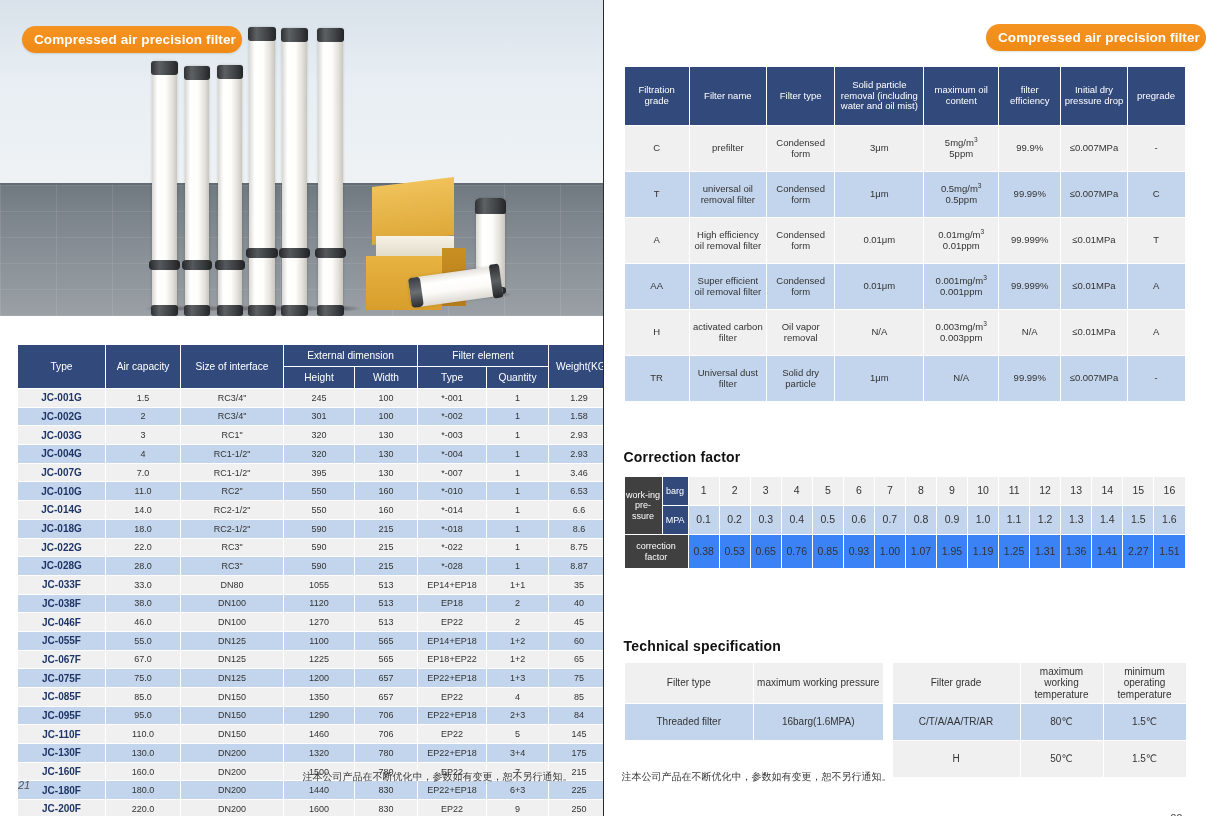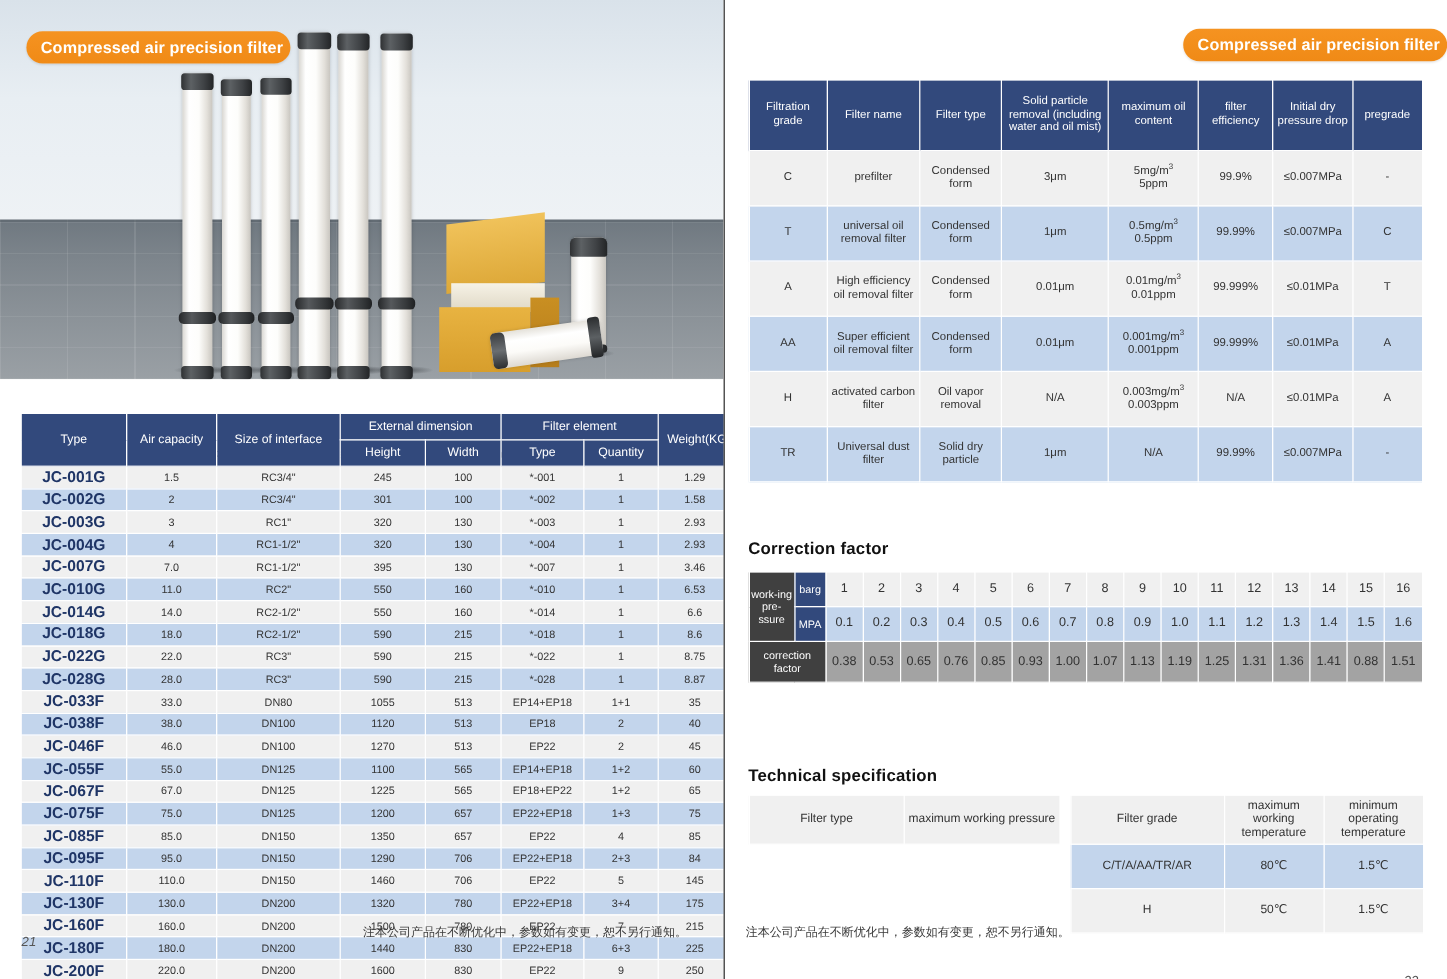--- a/index.html
+++ b/index.html
@@ -75,21 +75,21 @@
   }
   thead th{background:#32497c;color:#ffffff;font-weight:normal;font-size:9.6px;}
   tbody tr.odd td{background:#f0f0f0;}
   tbody tr.even td{background:#c3d5ec;}
 
   
   .spec-wrap{position:absolute;left:17px;top:344px;width:592px;overflow:hidden;}
   #spec-table{width:592px;}
   #spec-table thead th{height:19px;font-size:10.2px;}
   #spec-table tbody td{height:15.7px;font-size:9px;}
-  #spec-table tbody td.typecell{color:#1f3566;font-weight:bold;font-size:13px;}
+  #spec-table tbody td.typecell{color:#1f3566;font-weight:bold;font-size:10px;}
 
   .note{
     font-size:10px;color:#3a3a3a;
     font-family:"DejaVu Sans","Liberation Sans",sans-serif;
   }
   .note-left{position:absolute;right:30px;top:770px;}
   .note-right{position:absolute;left:18px;top:770px;}
   .pageno{font-size:11px;color:#555;font-style:italic;}
   .pageno-left{position:absolute;left:18px;top:779px;}
   .pageno-right{position:absolute;right:24px;top:812px;}
@@ -102,21 +102,21 @@
   sup{font-size:6.6px;vertical-align:super;line-height:0;}
 
   .cf-head{position:absolute;left:20px;top:449px;}
   .cf-wrap{position:absolute;left:20px;top:476px;width:562px;}
   #cf-table{width:562px;}
   #cf-table td,#cf-table th{border:1px solid #ffffff;}
   #cf-table th.rowlabel{background:#404040;color:#fff;font-size:9px;font-weight:normal;width:38px;}
   #cf-table th.unitlabel{background:#32497c;color:#fff;font-size:9px;font-weight:normal;width:26px;}
   #cf-table td.barg{background:#f0f0f0;font-size:10.5px;height:26px;}
   #cf-table td.mpa{background:#c3d5ec;font-size:10.5px;height:26px;}
-  #cf-table td.cfv{background:#a3a3a3;font-size:10.5px;height:31px;}
+  #cf-table td.cfv{background:#3b82f6;font-size:10.5px;height:31px;}
 
   .ts-head{position:absolute;left:20px;top:638px;}
   .ts-left{position:absolute;left:20px;top:662px;width:260px;}
   .ts-right{position:absolute;left:288px;top:662px;width:294px;}
   .ts-left table,.ts-right table{width:100%;}
   .ts-left th,.ts-right th{background:#f0f0f0;color:#333;font-weight:normal;font-size:10px;height:38px;}
   .ts-left td,.ts-right td{font-size:10px;height:34px;}
   .ts-left tr.even td,.ts-right tr.even td{background:#c3d5ec;}
   .ts-left tr.odd td,.ts-right tr.odd td{background:#f0f0f0;}
 </style>
@@ -625,44 +625,48 @@
             <tr>
               <th class="rowlabel" colspan="2">correction factor</th>
               <td class="cfv">0.38</td>
               <td class="cfv">0.53</td>
               <td class="cfv">0.65</td>
               <td class="cfv">0.76</td>
               <td class="cfv">0.85</td>
               <td class="cfv">0.93</td>
               <td class="cfv">1.00</td>
               <td class="cfv">1.07</td>
-              <td class="cfv">1.13</td>
+              <td class="cfv">1.95</td>
               <td class="cfv">1.19</td>
               <td class="cfv">1.25</td>
               <td class="cfv">1.31</td>
               <td class="cfv">1.36</td>
               <td class="cfv">1.41</td>
-              <td class="cfv">0.88</td>
+              <td class="cfv">2.27</td>
               <td class="cfv">1.51</td>
             </tr>
           </tbody>
       </table>
     </div>
 
     <div class="sec-head ts-head">Technical specification</div>
 
     <div class="ts-left">
       <table>
         <thead>
           <tr>
             <th>Filter type</th>
             <th>maximum working pressure</th>
           </tr>
         </thead>
         <tbody id="tp-body">
+            <tr class="even">
+              <td>Threaded filter</td>
+              <td>16barg(1.6MPA)</td>
+            </tr>
           </tbody>
       </table>
     </div>
 
     <div class="ts-right">
       <table>
         <colgroup>
             <col style="width:128px">
             <col style="width:83px">
             <col style="width:83px">

